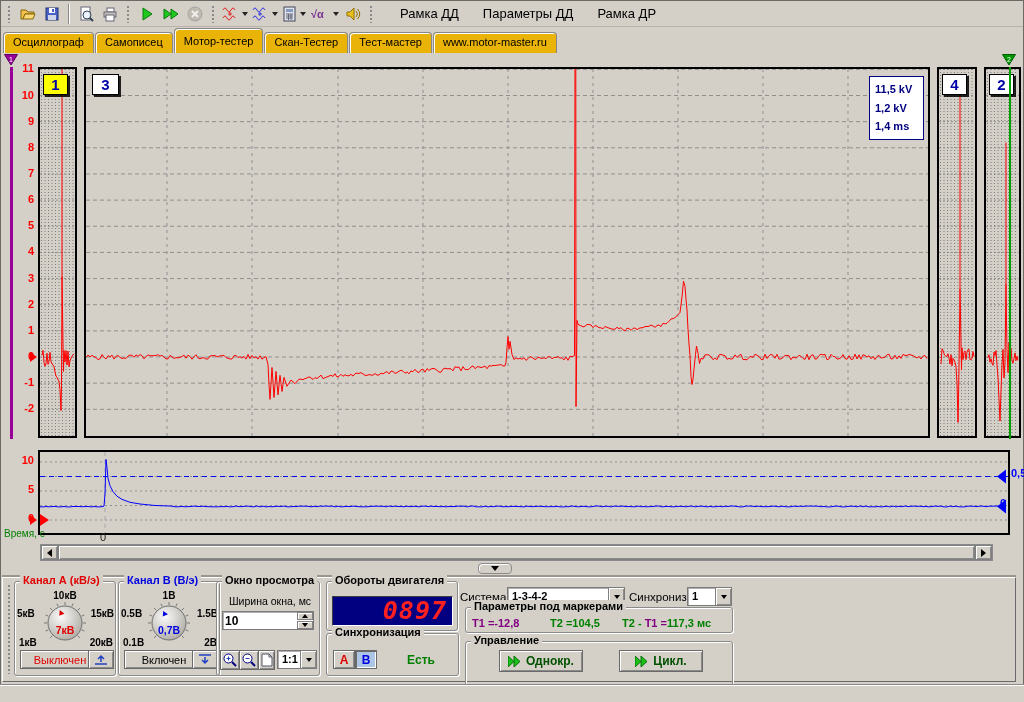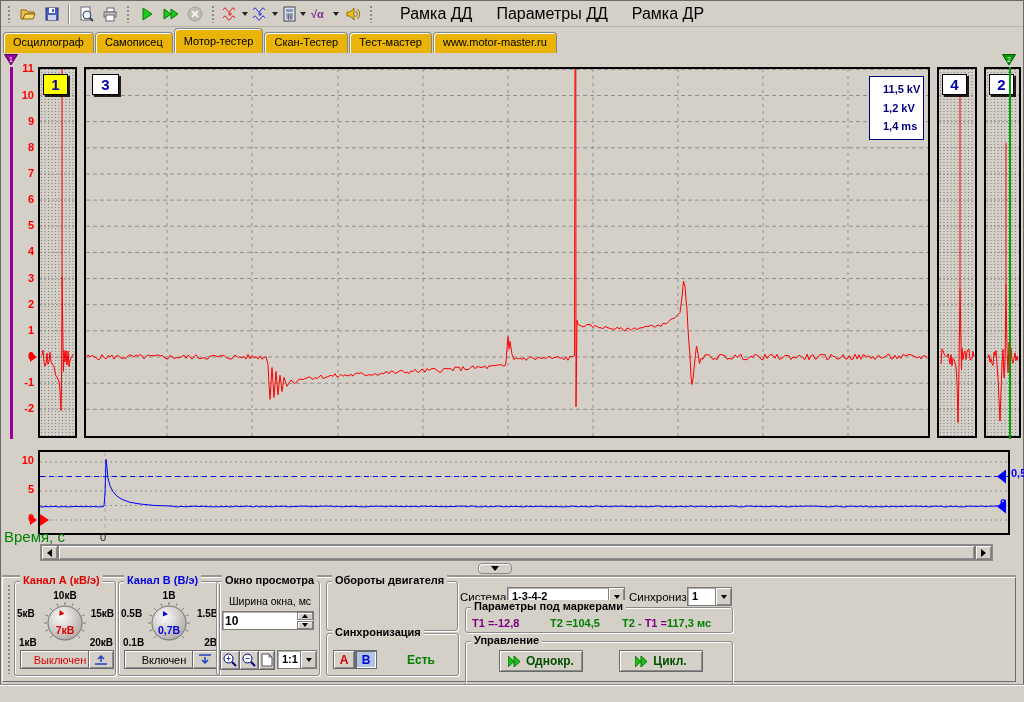--- a/index.html
+++ b/index.html
@@ -5,39 +5,39 @@
 *{margin:0;padding:0;box-sizing:border-box;font-family:"Liberation Sans",sans-serif;}
 body{background:#808080;}
 .window{position:relative;width:1024px;height:702px;background:#d4d0c8;overflow:hidden;font-size:11px;box-shadow:inset 0 0 0 1px #6a6a66;}
 
 .toolbar{position:absolute;left:1px;top:1px;width:1022px;height:26px;background:#d4d0c8;display:flex;align-items:center;padding:0 2px;border-bottom:1px solid #b8b4ac;}
 .grip{width:5px;height:18px;margin:0 4px;background-image:radial-gradient(circle,#8a8a8a 1px,transparent 1.3px);background-size:4px 4px;}
 .tbtn{height:22px;min-width:24px;display:flex;align-items:center;justify-content:center;background:transparent;border:none;border-radius:2px;padding:0 2px;}
 .tbtn svg{display:block;}
 .dd-caret{width:0;height:0;border-left:3px solid transparent;border-right:3px solid transparent;border-top:4px solid #222;margin-left:3px;}
 .tsep{width:2px;height:20px;border-left:1px solid #8a8a8a;border-right:1px solid #fff;margin:0 4px;}
-.menu-item{font-size:16px;padding:4px 12px;color:#000;white-space:nowrap;}
+.menu-item{font-size:13px;padding:4px 12px;color:#000;white-space:nowrap;}
 .menu-gap{width:10px;}
 
 .tabbar{position:absolute;top:27px;left:0;width:1024px;height:26px;display:flex;align-items:flex-end;padding-left:3px;}
 .tab{height:21px;background:#eab308;border:1px solid #888;border-bottom:none;border-radius:4px 4px 0 0;box-shadow:inset 1px 1px 0 #fff;font-size:11px;padding:3px 9px 0;margin-right:1px;white-space:nowrap;position:relative;}
 .tab.active{height:25px;padding-top:6px;z-index:3;}
 
 .panel{position:absolute;border:2px solid #000;background:#d4d0c8;}
 .panel svg{display:block;}
 .plabel{position:absolute;top:5px;left:6px;width:27px;height:21px;background:#fff;border:1px solid #000;box-shadow:2px 2px 0 rgba(0,0,0,0.85);color:#0000a8;font-size:15px;font-weight:bold;text-align:center;line-height:19px;}
 .plabel.sm{left:3px;width:25px;}
 .plabel.yellow{background:#ffff00;}
-.info-box{position:absolute;top:7px;right:4px;width:55px;background:#fff;border:1px solid #000080;color:#000080;font-weight:bold;font-size:11px;padding:3px 0 3px 13px;line-height:1.7;}
+.info-box{position:absolute;top:7px;right:4px;width:55px;background:#fff;border:1px solid #000080;color:#000080;font-weight:bold;font-size:11px;padding:3px 0 3px 5px;line-height:1.7;}
 #yaxis{position:absolute;left:0;top:0;width:35px;height:578px;pointer-events:none;}
 .ytick{position:absolute;right:1px;color:#f00;font-weight:bold;font-size:11px;width:100%;text-align:right;}
 .marker-line{position:absolute;}
 .mhandle{position:absolute;}
 .red-arrow{position:absolute;width:0;height:0;border-top:5px solid transparent;border-bottom:5px solid transparent;border-left:7px solid #f00;}
-.time-label{position:absolute;left:4px;top:528px;color:#008000;font-size:15px;}
+.time-label{position:absolute;left:4px;top:528px;color:#008000;font-size:10px;}
 .x-tick{position:absolute;left:100px;top:531px;color:#222;font-size:11px;}
 .trig-upper{position:absolute;left:1011px;top:467px;color:#0000ff;font-weight:bold;font-size:11px;}
 .trig-lower{position:absolute;left:1000px;top:497px;color:#0000ff;font-weight:bold;font-size:11px;}
 
 .hscroll{position:absolute;left:40px;top:544px;width:953px;height:17px;background:#f3f1ea;border:1px solid #8a8a8a;}
 .sb-btn{position:absolute;top:0;width:17px;height:15px;background:#d4d0c8;border:1px solid #808080;box-shadow:inset 1px 1px 0 #fff,inset -1px -1px 0 #8a8a8a;display:flex;align-items:center;justify-content:center;}
 .sb-left{left:0}.sb-right{right:0}
 .sb-thumb{position:absolute;left:17px;right:17px;top:0;height:15px;background:#d4d0c8;border:1px solid #808080;box-shadow:inset 1px 1px 0 #fff,inset -1px -1px 0 #8a8a8a;}
 .tri-left{width:0;height:0;border-top:4px solid transparent;border-bottom:4px solid transparent;border-right:5px solid #000;}
 .tri-right{width:0;height:0;border-top:4px solid transparent;border-bottom:4px solid transparent;border-left:5px solid #000;}
@@ -497,20 +497,23 @@
       <div class="combo" style="left:60px;top:68px;width:40px">
         <span class="cval">1:1</span>
         <span class="cbtn">
             <span class="tri-dn-s"></span>
           </span>
       </div>
     </div>
 
     <div class="groupbox" style="left:323px;top:3px;width:132px;height:50px">
       <span class="gb-title">Обороты двигателя</span>
+      <div class="rpm-display">
+        <span class="rpm-digits">0897</span>
+      </div>
     </div>
 
     <div class="groupbox" style="left:323px;top:55px;width:133px;height:43px">
       <span class="gb-title">Синхронизация</span>
       <button class="btn sync-btn" style="left:6px;color:#e00000">А</button>
       <button class="btn pressed sync-btn" style="left:28px;color:#0000e0">В</button>
       <span class="sync-status">Есть</span>
     </div>
 
     <span class="ctl-label" style="left:457px;top:13px;font-size:11.5px">Система</span>

